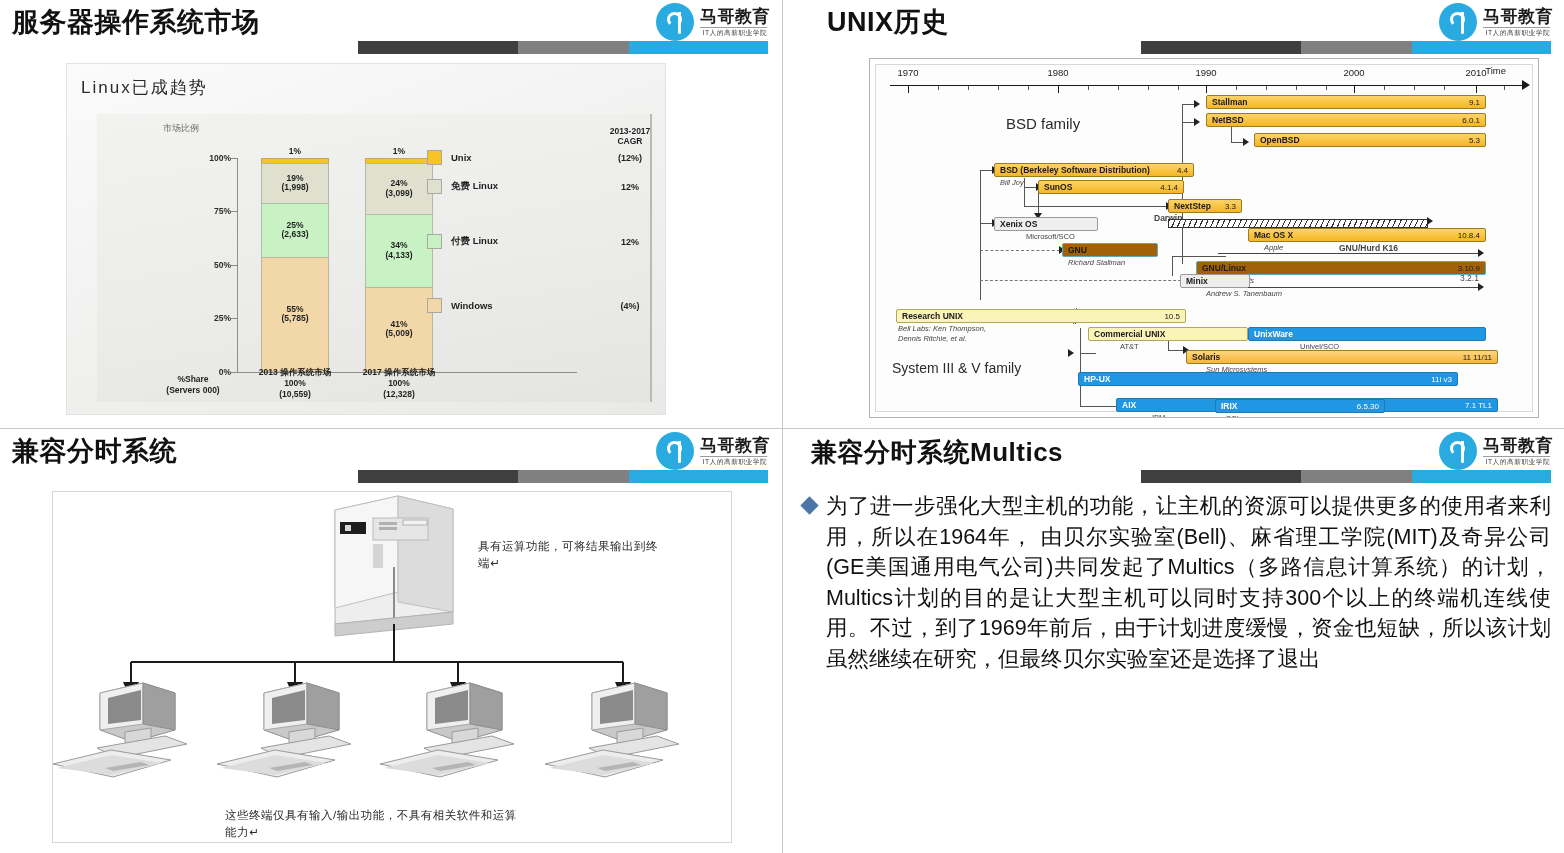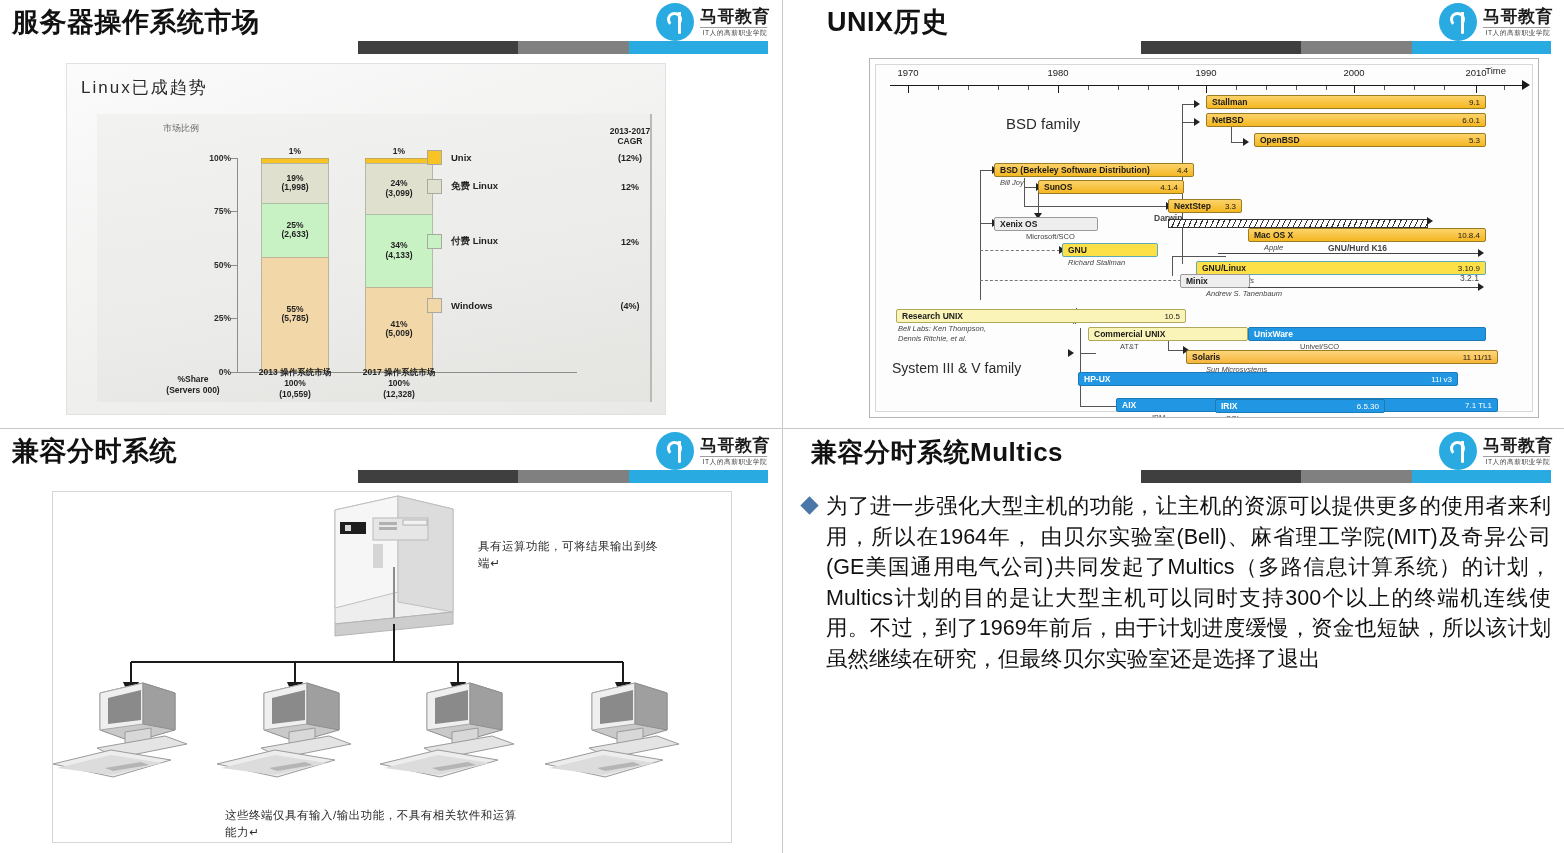--- a/index.html
+++ b/index.html
@@ -307,21 +307,21 @@
     font-size: 8.5px;
     font-weight: bold;
     color: #1a1a1a;
     white-space: nowrap;
   }
   .node .ver { font-weight: normal; font-size: 8px; }
   .n-orange { background: linear-gradient(#fcd36b,#f5b722); border-color: #9a7c22; }
   .n-yellow { background: #fbf4b8; border-color: #b0a85c; }
   .n-blue   { background: #2196e3; border-color: #1b7ab8; color:#ffffff; }
   .n-blue .ver { color: #ffffff; }
-  .n-cyan   { background: #fde047; border-color: #5fa9bd; }
+  .n-cyan   { background: #a16207; border-color: #5fa9bd; }
   .n-gray   { background: #eeeeee; border-color: #9a9a9a; }
   .n-solaris{ background: linear-gradient(#fdd67f,#f7b53a); border-color:#9a7c22; }
 
   .sublabel {
     position: absolute;
     font-size: 7.5px;
     font-style: italic;
     color: #444;
     white-space: nowrap;
   }
@@ -668,21 +668,21 @@
         <div class="sublabel" style="left:192px;top:193px">Richard Stallman</div>
         <div class="node n-cyan" style="left:320px;top:196px;width:290px">
           <span>GNU/Linux</span>
           <span class="ver">3.10.9</span>
         </div>
         <div class="sublabel" style="left:330px;top:211px">Linus Torvalds</div>
         <div class="node n-gray" style="left:304px;top:209px;width:70px">
           <span>Minix</span>
         </div>
         <div class="sublabel" style="left:330px;top:224px">Andrew S. Tanenbaum</div>
-        <div class="sublabel plain" style="left:424px;top:178px;font-weight:bold;font-size:8.5px">GNU/Hurd K16</div>
+        <div class="sublabel plain" style="left:435px;top:178px;font-weight:bold;font-size:8.5px">GNU/Hurd K16</div>
         <div class="plainarrowline" style="left:342px;top:188px;width:262px"></div>
         <div class="arrowhead" style="left:602px;top:184px"></div>
         <div class="plainarrowline" style="left:372px;top:222px;width:232px"></div>
         <div class="arrowhead" style="left:602px;top:218px"></div>
         <div class="sublabel plain" style="left:556px;top:208px;font-size:8.5px">3.2.1</div>
 
         <div class="node n-yellow" style="left:20px;top:244px;width:290px">
           <span>Research UNIX</span>
           <span class="ver">10.5</span>
         </div>

